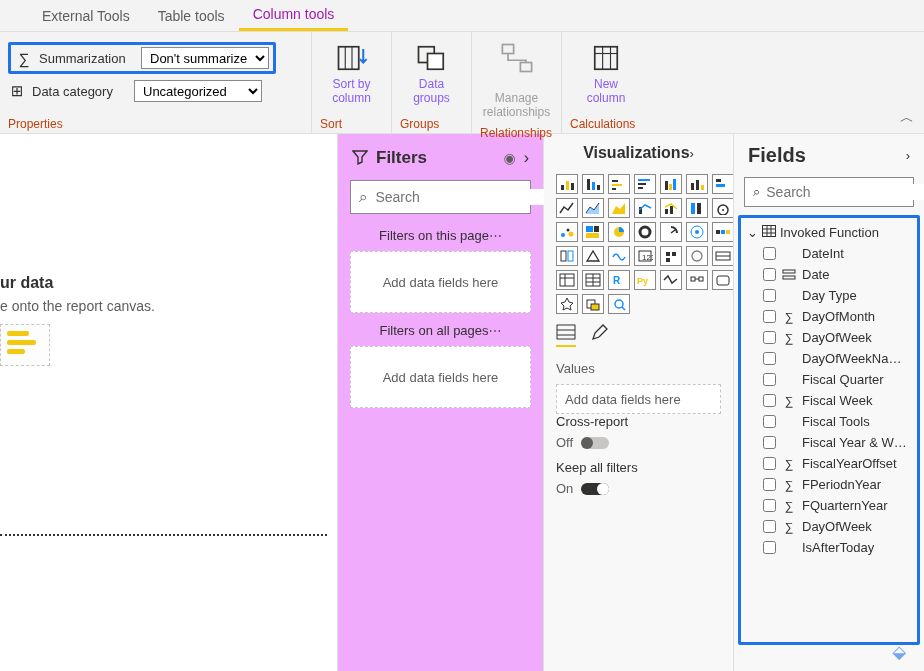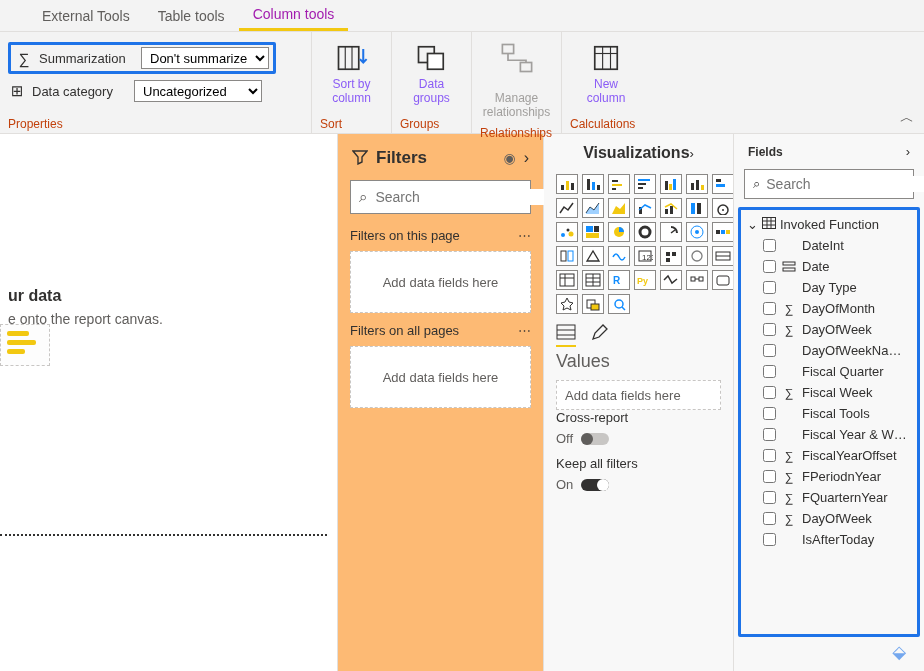--- a/index.html
+++ b/index.html
@@ -23,60 +23,60 @@
   .highlight-box { border: 3px solid #1e73e8; padding: 2px 4px; border-radius: 2px; }
 
   .ribbon-button { display: flex; flex-direction: column; align-items: center; width: 68px; padding: 4px 2px; cursor: pointer; }
   .ribbon-button .big-icon { width: 36px; height: 36px; display: flex; align-items: center; justify-content: center; }
   .ribbon-button .caption { font-size: 12px; text-align: center; color: #8b5cf6; line-height: 1.15; margin-top:2px;}
   .ribbon-button.disabled .caption, .ribbon-button.disabled .big-icon svg { color: #a19f9d; }
 
   .main { display: flex; height: calc(671px - 134px); }
 
   .canvas { flex: 1 1 auto; background: #fff; position: relative; border-right: 1px solid #e1dfdd; overflow:hidden;}
-  .canvas-hint { position: absolute; left: 8px; top: 140px; color:#605e5c; font-size:14px;margin-top:13px; }
+  .canvas-hint { position: absolute; left: 0px; top: 140px; color:#605e5c; font-size:14px; }
   .canvas-hint h3 { font-weight: 600; font-size: 16px; color:#323130; margin-bottom:6px;}
   .canvas-placeholder { position: absolute; left: 0; top: 190px; width: 50px; height: 42px; border: 1px dashed #c8c6c4; background: #fdfdfd; display:flex; flex-direction:column; gap:4px; padding:6px 6px; }
   .canvas-placeholder .bar { height:5px; background:#f2c811; border-radius:2px; width:60%; }
   .canvas-placeholder .bar:nth-child(2){ width:80%; }
   .canvas-placeholder .bar:nth-child(3){ width:50%; }
   .canvas-dots { position:absolute; left:0; top:400px; right:10px; border-top:2px dotted #323130; }
 
-  .filters-pane { width: 206px; background: #fdba74; border-right: 1px solid #e1dfdd; padding: 14px 0 16px 0; display:flex; flex-direction:column;}
+  .filters-pane { width: 206px; background: #f0abfc; border-right: 1px solid #e1dfdd; padding: 14px 0 16px 0; display:flex; flex-direction:column;}
   .pane-header { display: flex; align-items: center; padding: 0 14px 12px; }
   .pane-header .title { font-size: 17px; font-weight: 600; flex:1;}
   .pane-header .eye { color:#605e5c; margin-right:8px; font-size:14px;}
   .pane-header .chev { color:#323130; font-size:16px;}
   .search-box { margin: 0 12px 14px; height: 34px; border: 1px solid #8a8886; background:#fff; display:flex; align-items:center; padding:0 8px; gap:8px; }
   .search-box input { border:none; outline:none; flex:1; font-size:14px; color:#605e5c;}
   .search-box .sicon{ color:#605e5c; font-size:15px;}
   .filter-section { padding: 0 12px; margin-bottom: 10px; }
-  .filter-section-head { display:flex; justify-content:space-between; color:#323130; font-size:13px; margin-bottom:8px;}
+  .filter-section-head { display:flex; justify-content:center; color:#323130; font-size:13px; margin-bottom:8px;}
   .filter-drop { border:1px dashed #c8c6c4; background:#fff; height:62px; display:flex; align-items:center; justify-content:center; color:#605e5c; font-size:13px;}
 
   .vis-pane { width: 190px; background:#f8f8f8; border-right:1px solid #e1dfdd; padding:10px 12px 0; overflow:hidden;}
   .vis-head { display:flex; align-items:center; justify-content:center; margin-bottom:12px;}
   .vis-head .title { font-size:16px; font-weight:600;}
   .vis-grid { display:grid; grid-template-columns: repeat(7, 22px); gap:4px 4px; margin-bottom:10px;}
   .vis-tile { width:22px; height:20px; border:1px solid #8a8886; background:#fff; cursor:pointer; display:flex; align-items:center; justify-content:center;}
   .vis-tile svg { width:16px; height:14px; }
   .vis-toolbar { display:flex; gap:14px; margin:6px 0 4px; }
-  .vis-section-label { font-size:18px; color:#605e5c; margin:4px 0 8px;}
+  .vis-section-label { font-size:13px; color:#605e5c; margin:14px 0 8px;}
   .values-drop { border:1px dashed #c8c6c4; background:#fff; height:30px; display:flex; align-items:center; padding:0 8px; color:#605e5c; font-size:13px;}
   .drill-title { font-size:15px; font-weight:400; margin:12px 0 10px;}
   .toggle-row { font-size:13px; color:#323130; margin-bottom:6px;}
   .toggle { display:flex; align-items:center; gap:8px; font-size:13px; color:#605e5c; margin-bottom:10px;}
   .switch { width:28px; height:12px; background:#c8c6c4; border-radius:6px; position:relative;}
   .switch.on { background:#323130;}
   .switch .knob { width:12px; height:12px; background:#605e5c; border-radius:50%; position:absolute; top:0; left:0;}
   .switch.on .knob { left:16px; background:#fff;}
 
   .fields-pane { width: 190px; background:#f8f8f8; padding:10px 4px 0 4px; position:relative;}
   .fields-head { display:flex; align-items:center; justify-content:space-between; padding:0 10px 10px;}
-  .fields-head .title { font-size:12px; font-weight:600;}
+  .fields-head .title { font-size:20px; font-weight:600;}
   .fields-search { margin:0 6px 8px; height:30px; border:1px solid #8a8886; background:#fff; display:flex; align-items:center; padding:0 8px; gap:6px;}
   .fields-search input{ border:none; outline:none; flex:1; font-size:14px;}
   .fields-tree { border:3px solid #1e73e8; border-radius:2px; padding:4px 2px; height:430px; overflow:hidden;}
   .tree-table { display:flex; align-items:center; gap:4px; font-size:13px; padding:3px 4px; font-weight:500;}
   .tree-field { display:flex; align-items:center; gap:6px; font-size:13px; padding:3px 4px 3px 20px; cursor:pointer;}
   .tree-field.selected { background:#e1dfdd;}
   .tree-field input[type=checkbox]{ width:13px; height:13px;}
   .field-icon { width:14px; display:inline-flex; justify-content:center; color:#323130; font-size:12px;}
   .cursor-badge { position:absolute; right:18px; bottom:8px; color:#1e73e8; font-size:18px; opacity:0.6;}
 </style>

